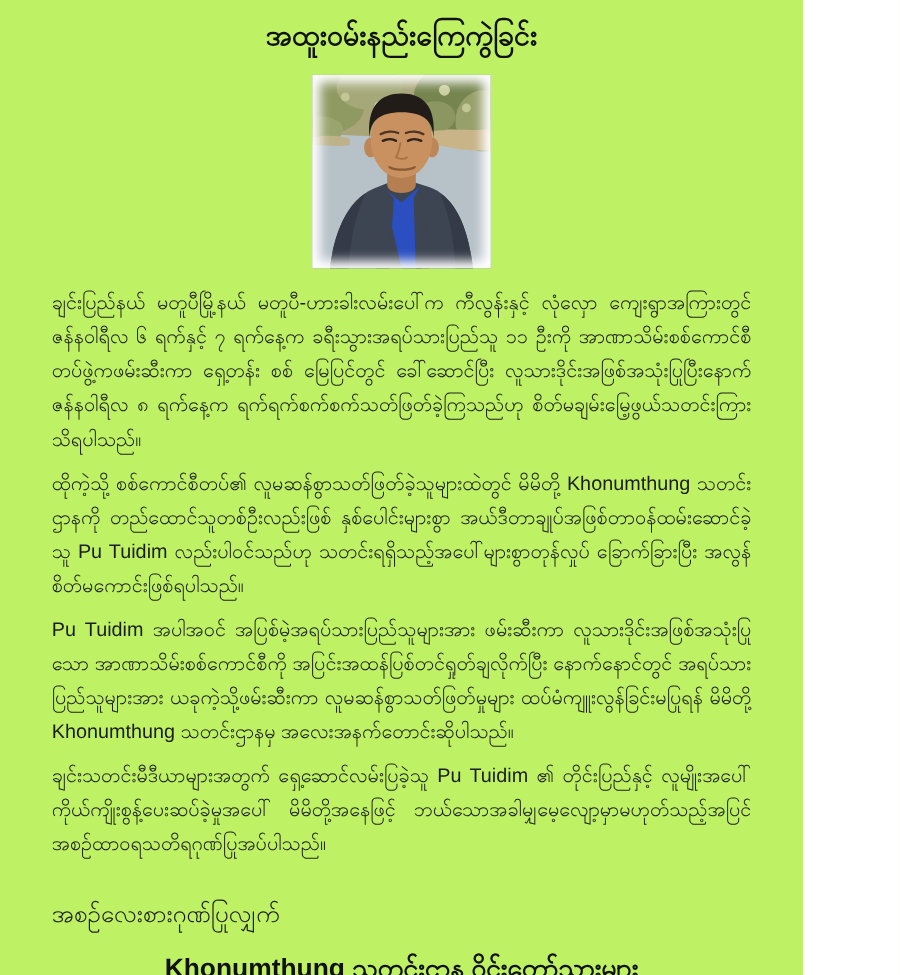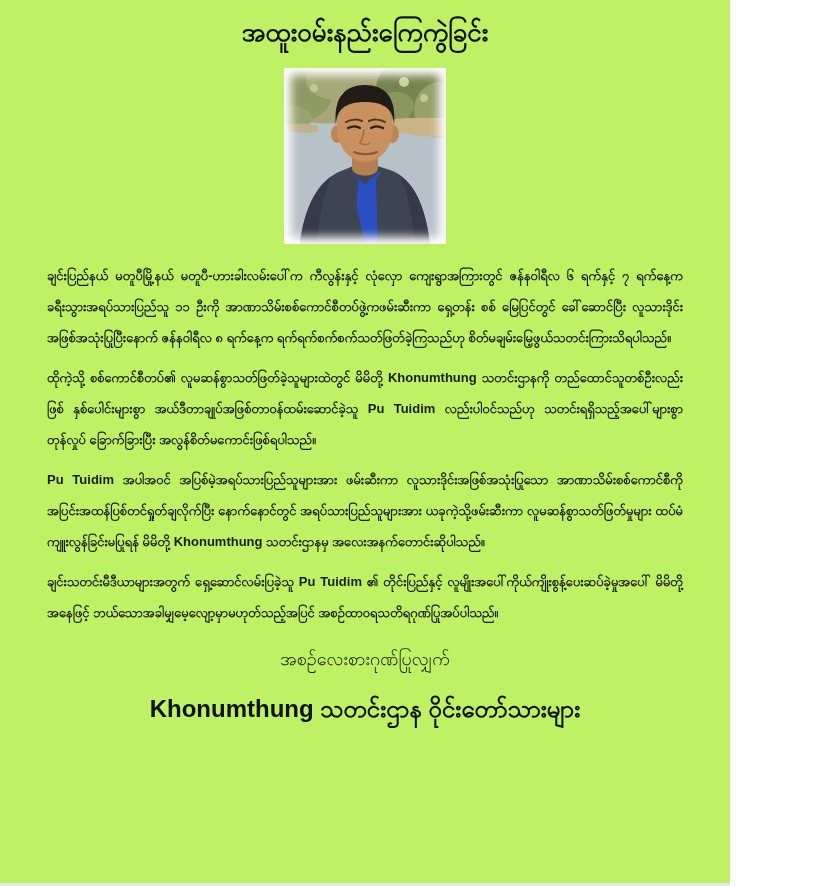--- a/index.html
+++ b/index.html
@@ -39,32 +39,30 @@
   .photo svg { display: block; }
   
   .photo::after {
     content: "";
     position: absolute;
     inset: 0;
     box-shadow: inset 0 0 10px 7px #ffffff;
     pointer-events: none;
   }
   .body-text p {
-    font-size: 13px;
+    font-size: 18px;
     line-height: 31px;
     text-align: justify;
     margin-bottom: 9px;
     color: #1c1c1c;
-    font-weight: bold;
   }
   .closing {
-    text-align: center;
-    font-size: 18px;
+    font-size: 22px;
     line-height: 30px;
-    margin-top: 16px;
+    margin-top: 33px;
     color: #1c1c1c;
   }
   .signature {
     text-align: center;
     font-size: 24px;
     font-weight: bold;
     line-height: 34px;
     margin-top: 18px;
     color: #111111;
   }

